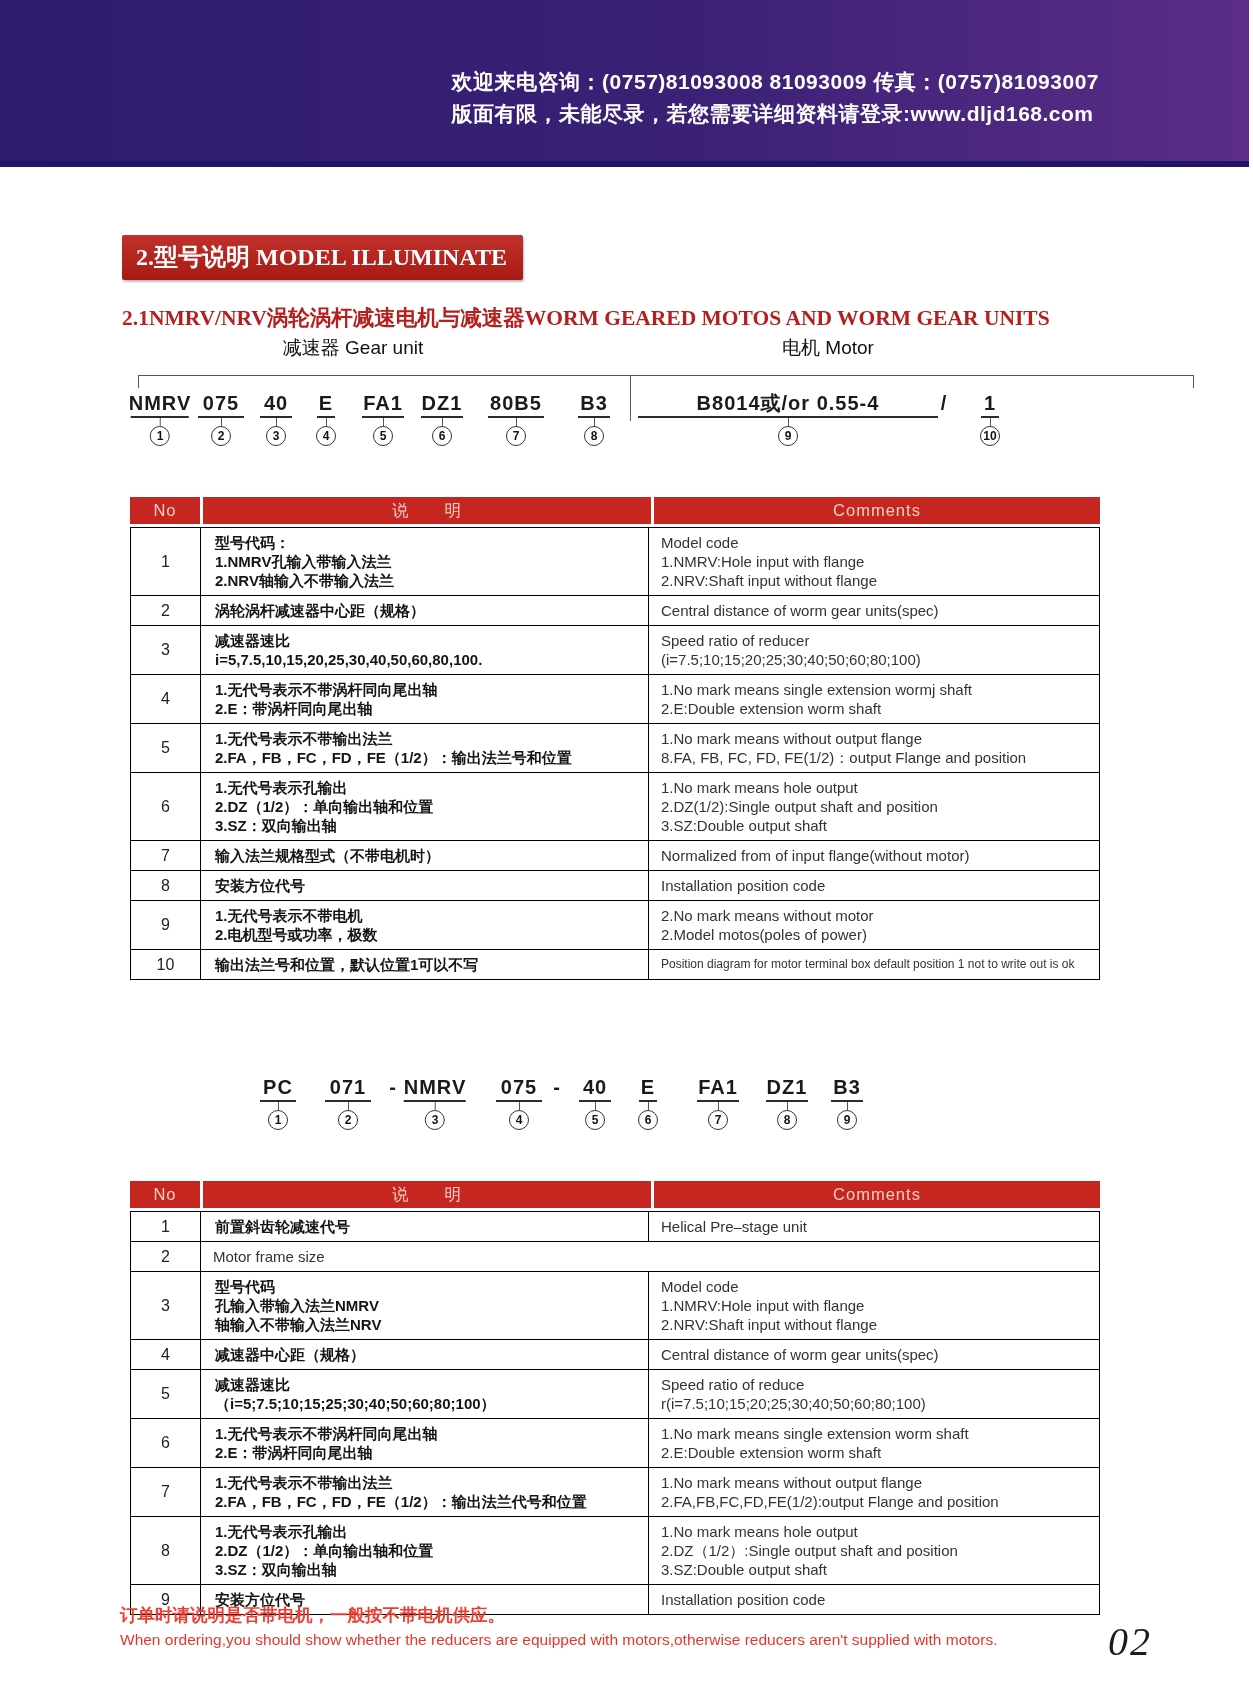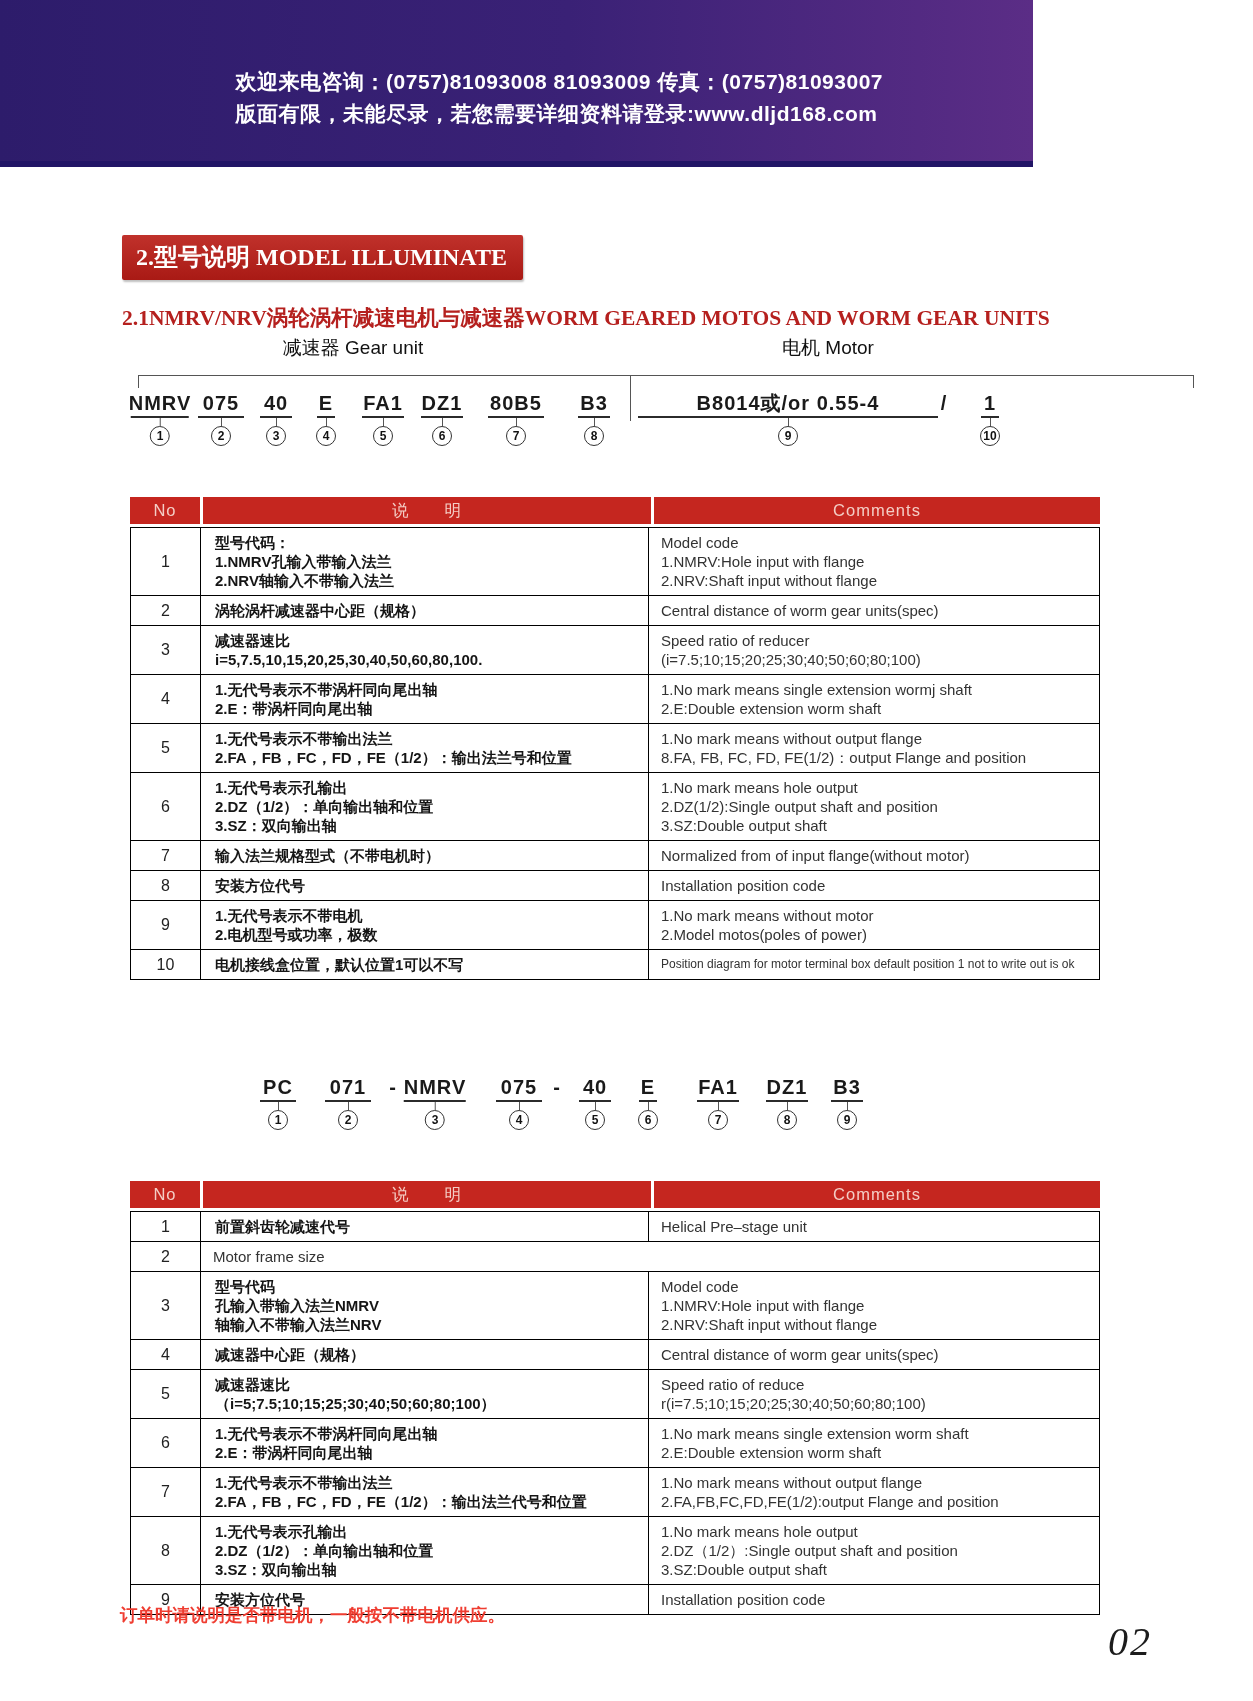--- a/index.html
+++ b/index.html
@@ -1,20 +1,20 @@
 <!DOCTYPE html>
 <html><head>
 <meta charset="utf-8">
 <style>
   html,body{margin:0;padding:0;background:#e9e9e9;}
   .page{position:relative;width:1253px;height:1701px;background:#ffffff;margin:0 auto;
         font-family:"Liberation Sans", sans-serif;overflow:hidden;}
 
   
-  .topbar{position:absolute;top:0;left:0;width:1033px;height:161px;
+  .topbar{position:absolute;top:0;left:0;width:1249px;height:161px;
           background:linear-gradient(90deg,#2d1c6b 0%,#3a2176 55%,#5b2d86 100%);
           border-bottom:6px solid #211566;}
   .topbar-text{position:absolute;right:150px;top:66px;text-align:left;color:#ffffff;}
   .topbar-text .l1{font-size:21px;font-weight:bold;letter-spacing:.5px;line-height:32px;}
   .topbar-text .l2{font-size:21px;font-weight:bold;letter-spacing:.5px;line-height:32px;}
 
   
   .title-box{position:absolute;left:122px;top:235px;display:inline-block;
              background:linear-gradient(180deg,#c0312b 0%,#a91a15 100%);
              color:#ffffff;font-family:"Liberation Serif", serif;font-weight:bold;
@@ -268,28 +268,28 @@
             <div class="en-line">Installation position code</div>
           </div>
         </div>
         <div class="trow">
           <div class="cell cell-no">9</div>
           <div class="cell cell-zh">
             <div class="zh-line">1.无代号表示不带电机</div>
             <div class="zh-line">2.电机型号或功率，极数</div>
           </div>
           <div class="cell cell-en">
-            <div class="en-line">1.No mark means without motor</div>
+            <div class="en-line">2.No mark means without motor</div>
             <div class="en-line">2.Model motos(poles of power)</div>
           </div>
         </div>
         <div class="trow">
           <div class="cell cell-no">10</div>
           <div class="cell cell-zh">
-            <div class="zh-line">电机接线盒位置，默认位置1可以不写</div>
+            <div class="zh-line">输出法兰号和位置，默认位置1可以不写</div>
           </div>
           <div class="cell cell-en">
             <div class="en-line small">Position diagram for motor terminal box default position 1 not to write out is ok</div>
           </div>
         </div>
       </div>
   </section>
 
 
   <div class="diagram d2">
@@ -454,17 +454,18 @@
           </div>
           <div class="cell cell-en">
             <div class="en-line">Installation position code</div>
           </div>
         </div>
       </div>
   </section>
 
   <div class="footer-note">
     <div class="fzh">订单时请说明是否带电机，一般按不带电机供应。</div>
+    <div class="fen">When ordering,you should show whether the reducers are equipped with motors,otherwise reducers aren't supplied with motors.</div>
   </div>
 
   <div class="pageno">02</div>
 
 </div>
 
 </body></html>

